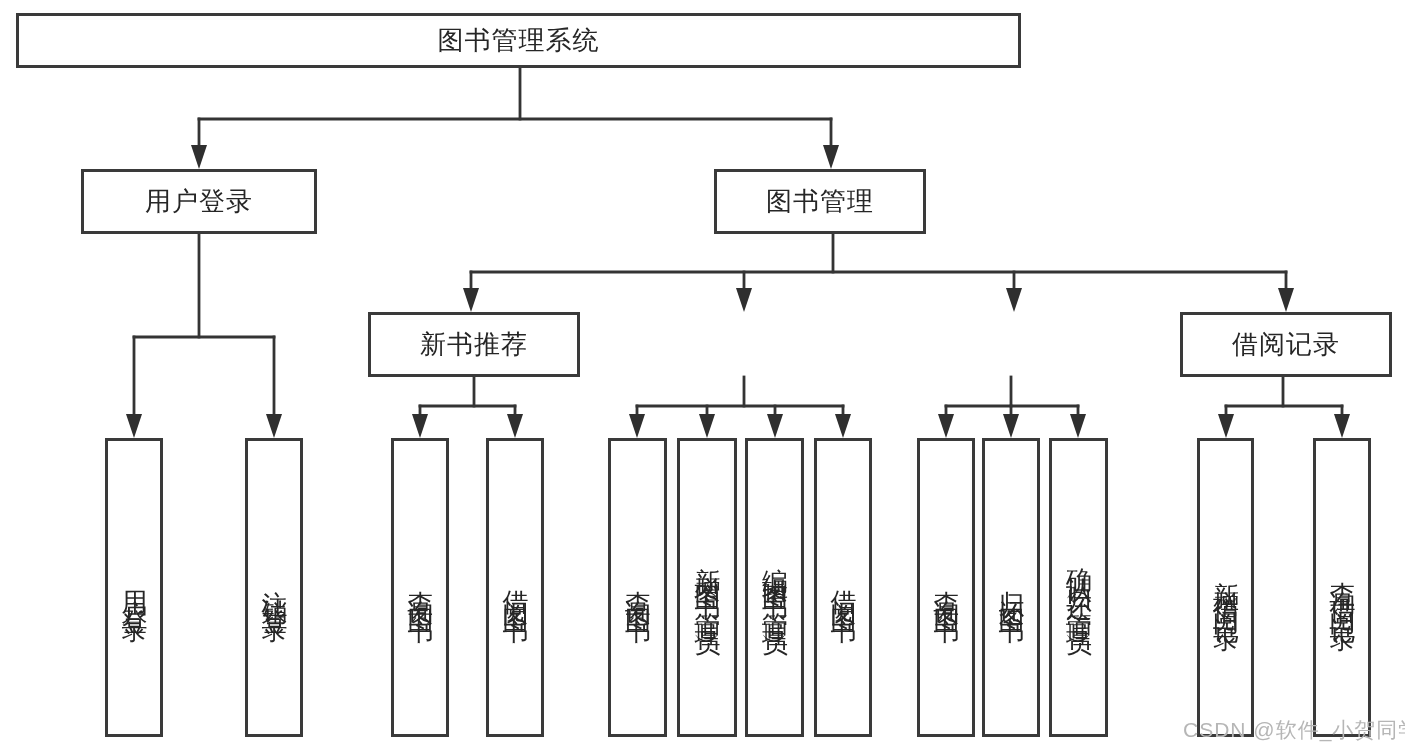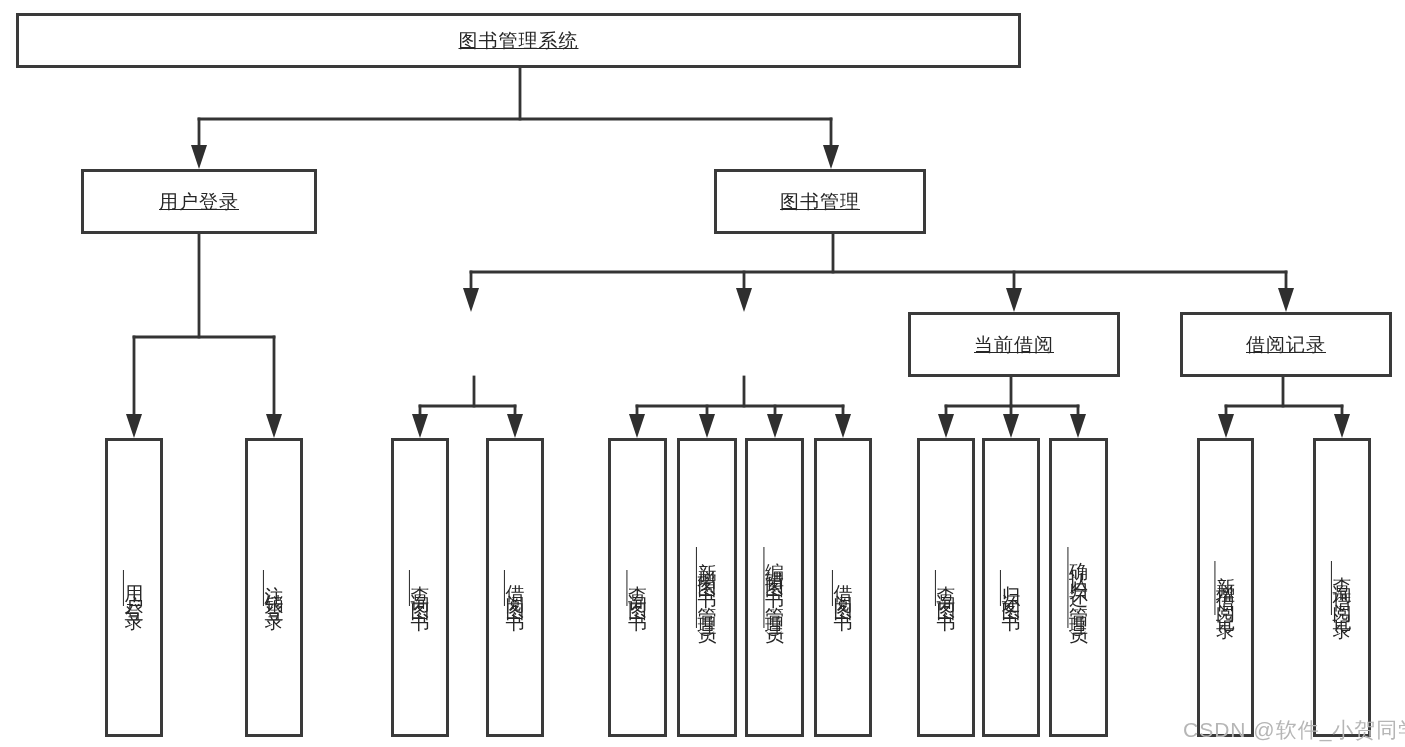--- a/index.html
+++ b/index.html
@@ -2,21 +2,21 @@
 <html style="--bg: #ffffff; --fill: #ffffff; --border: #3a3a3a; --text: #262626; --wm: #b6b6b6;"><head>
 <meta charset="utf-8">
 <style>
   html,body{margin:0;padding:0;background:#fff;}
   body{font-family:"Liberation Sans","DejaVu Sans",sans-serif;}
   .stage{position:relative;width:1405px;height:747px;background:var(--bg,#fff);overflow:hidden;}
   .conn-layer{position:absolute;left:0;top:0;z-index:1;}
   .node{position:absolute;box-sizing:border-box;background:var(--fill,#fff);
         border:3px solid var(--border,#3a3a3a);
         display:flex;align-items:center;justify-content:center;z-index:2;}
-  .node .lbl{color:var(--text,#262626);font-size:19px;letter-spacing:1px;white-space:nowrap;text-decoration:underline;}
+  .node .lbl{color:var(--text,#262626);font-size:26px;letter-spacing:1px;white-space:nowrap;}
   .node.v .lbl{writing-mode:vertical-rl;text-orientation:mixed;letter-spacing:9px;
                line-height:1.15;max-height:100%;}
   .watermark{position:absolute;left:1183px;top:716px;z-index:5;
              color:var(--wm,#b6b6b6);font-size:21px;letter-spacing:1px;white-space:nowrap;}
 </style>
 </head>
 <body>
 
 <div class="stage">
 
@@ -81,22 +81,22 @@
     <span class="lbl">图书管理系统</span>
   </div>
 
   <div class="node h" style="left:81px;top:169px;width:236px;height:65px">
     <span class="lbl">用户登录</span>
   </div>
   <div class="node h" style="left:714px;top:169px;width:212px;height:65px">
     <span class="lbl">图书管理</span>
   </div>
 
-  <div class="node h" style="left:908px;top:312px;width:212px;height:65px">
-    <span class="lbl">当前借阅</span>
+  <div class="node h" style="left:368px;top:312px;width:212px;height:65px">
+    <span class="lbl">新书推荐</span>
   </div>
   <div class="node h" style="left:1180px;top:312px;width:212px;height:65px">
     <span class="lbl">借阅记录</span>
   </div>
 
   <div class="node v" style="left:105px;top:438px;width:58px;height:299px">
     <span class="lbl">用户登录</span>
   </div>
   <div class="node v" style="left:245px;top:438px;width:58px;height:299px">
     <span class="lbl">注销登录</span>

